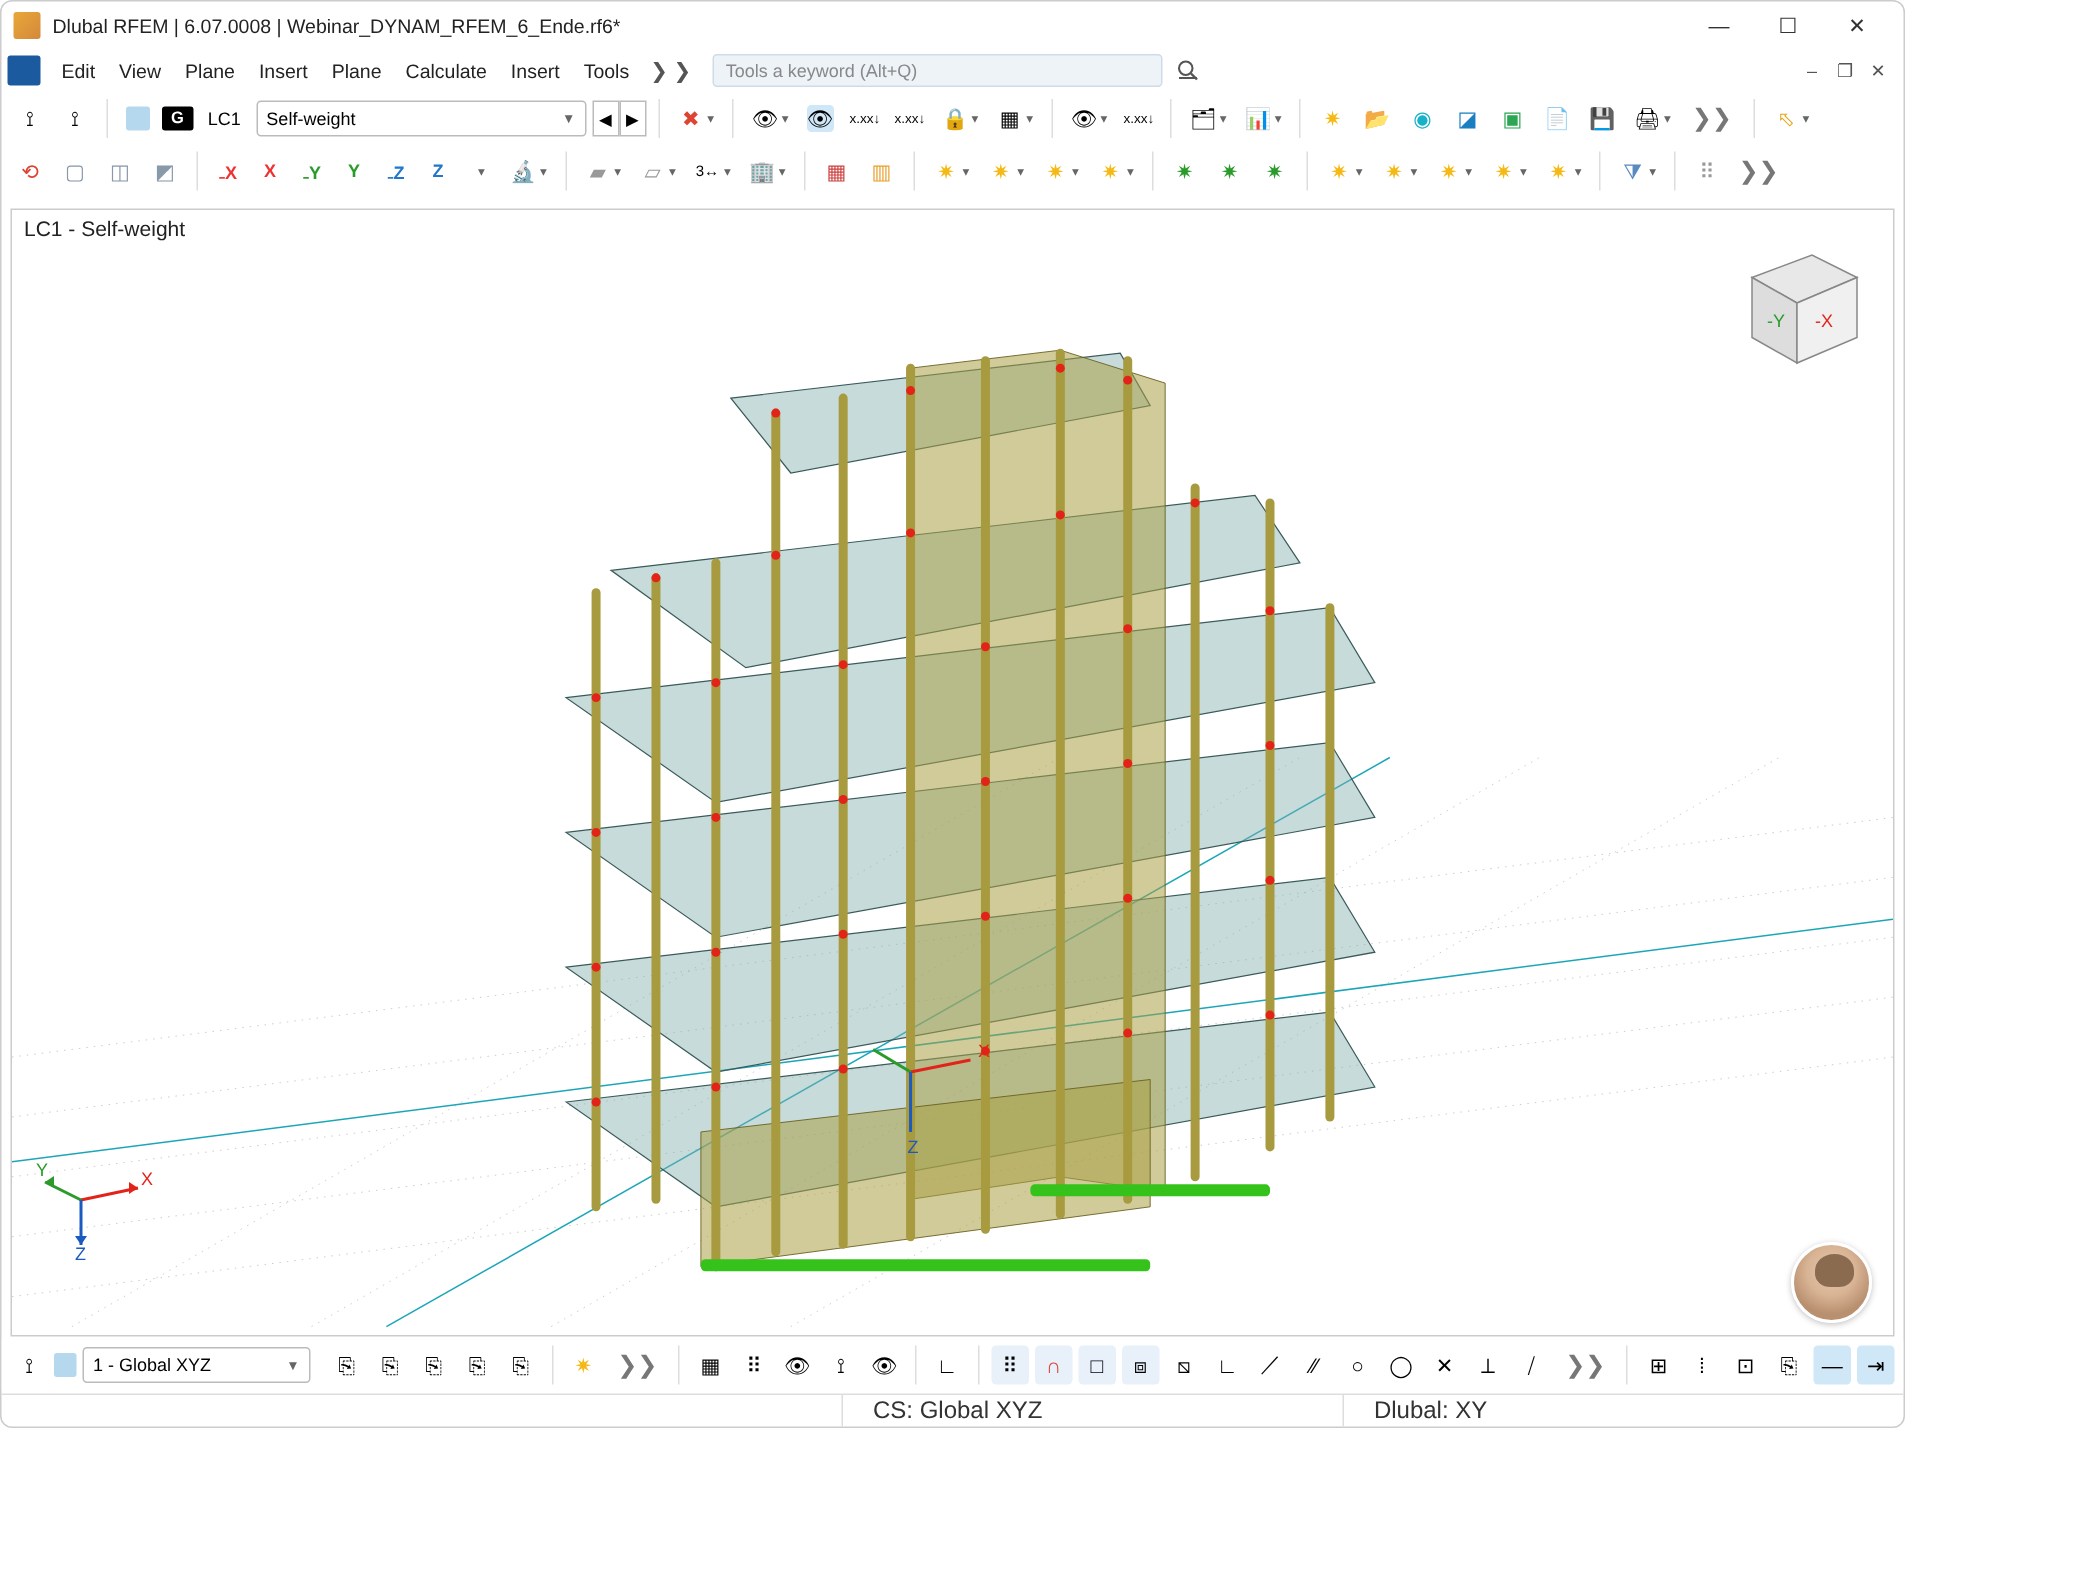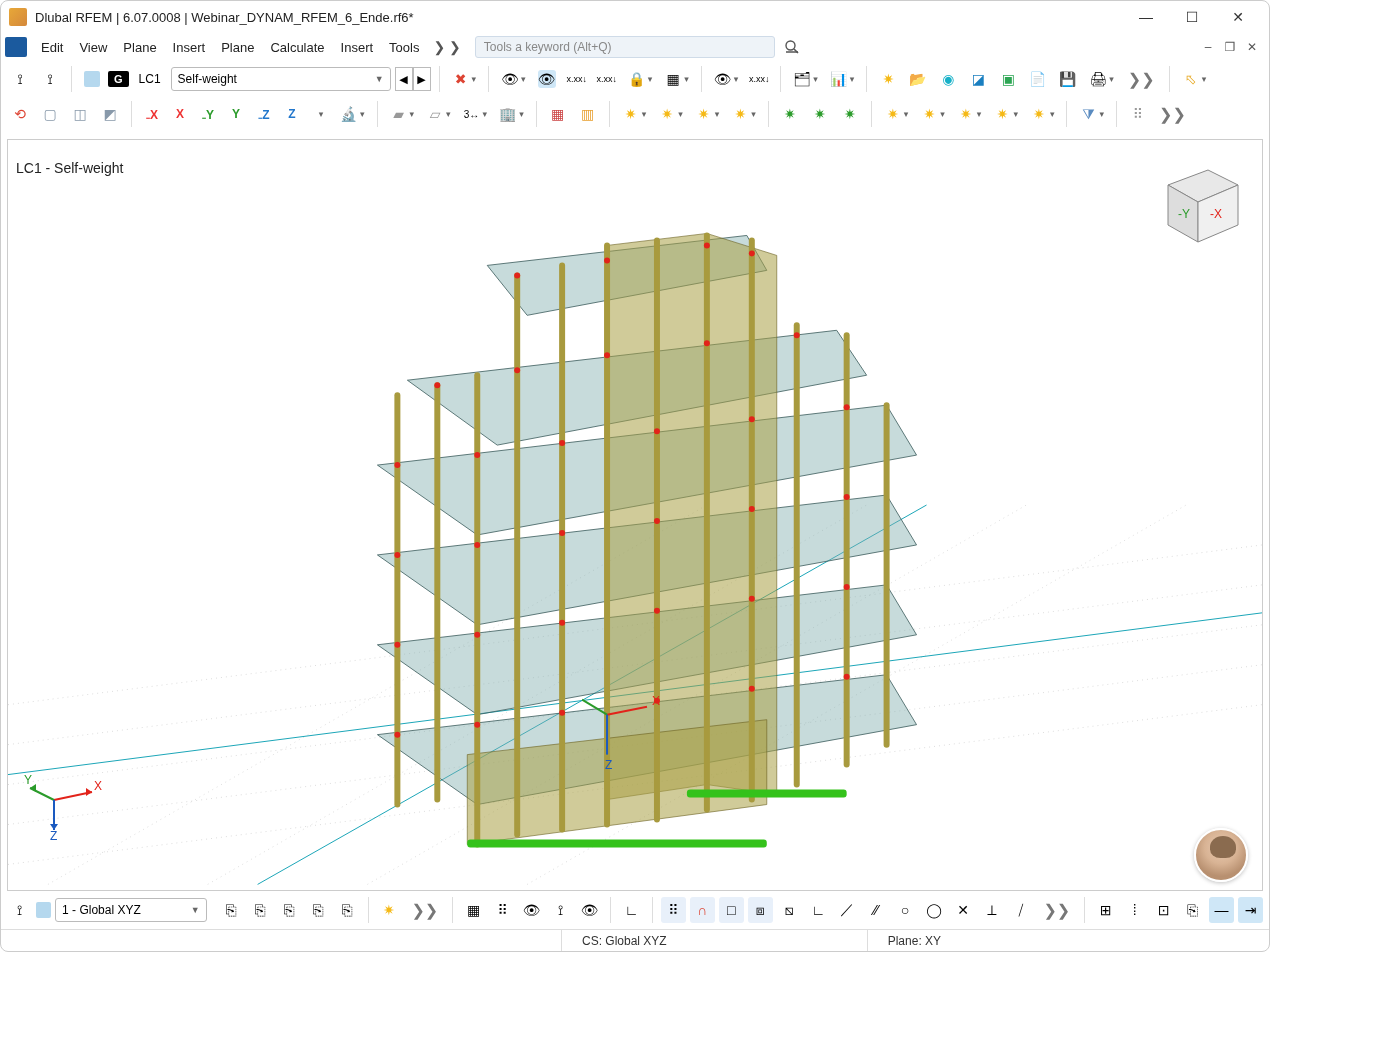--- a/index.html
+++ b/index.html
@@ -29,29 +29,29 @@
 .dd { font-size:9px; color:#666; margin-left:2px; }
 .lc-g { background:#000; color:#fff; font-size:11px; font-weight:bold; padding:2px 6px; border-radius:2px; }
 .lc-label { font-size:12px; margin:0 6px; }
 .lc-combo { width: 220px; height:24px; border:1px solid #bbb; border-radius:3px; background:#fff; display:flex; align-items:center; padding:0 6px; font-size:12px; justify-content:space-between; }
 .nav-arrows { display:flex; }
 .nav-arrows .na { width:18px; height:24px; border:1px solid #bbb; display:flex; align-items:center; justify-content:center; font-size:11px; }
 .icon { width:18px; height:18px; display:flex; align-items:center; justify-content:center; font-size:14px; border-radius:2px; }
 
 
 .viewport { position:absolute; top:138px; left:6px; right:6px; bottom:60px; background:#fff; border:1px solid #ccc; }
-.vp-label { position:absolute; top:20px; left:8px; font-size:14px; color:#222; }
+.vp-label { position:absolute; top:4px; left:8px; font-size:14px; color:#222; }
 .model-svg { width:100%; height:100%; }
 
 
 .bottombar { position:absolute; bottom:24px; left:0; right:0; height:34px; display:flex; align-items:center; padding:0 6px; gap:4px; background:#fff; border-top:0; }
 .bottom-combo { width:160px; height:24px; border:1px solid #bbb; border-radius:3px; display:flex; align-items:center; padding:0 6px; font-size:12px; justify-content:space-between; margin-right:8px;}
 
 
-.statusbar { position:absolute; bottom:0; left:0; right:0; height:22px; display:flex; align-items:flex-start; font-size:12px; color:#333; border-top:1px solid #ddd; }
+.statusbar { position:absolute; bottom:0; left:0; right:0; height:22px; display:flex; align-items:flex-start; font-size:16px; color:#333; border-top:1px solid #ddd; }
 .statusbar .cell { padding:0 20px; border-left:1px solid #ddd; height:100%; display:flex; align-items:center; }
 
 
 .axis-widget { position:absolute; bottom:50px; left:16px; }
 
 
 .navcube { position:absolute; top:10px; right:14px; width:100px; height:100px; }
 
 .avatar { position:absolute; bottom:8px; right:14px; width:54px; height:54px; border-radius:50%; background: radial-gradient(circle at 50% 35%, #e8c9b0 0%, #d8b394 40%, #b89070 70%); border:2px solid #fff; box-shadow:0 1px 4px rgba(0,0,0,.25); overflow:hidden; }
 .avatar::after{ content:""; position:absolute; top:6px; left:14px; width:26px; height:22px; background:#8a6b4f; border-radius:50% 50% 40% 40%; }
@@ -558,14 +558,14 @@
     </div>
   <div class="tbtn" style="background:#cfe7f7">
       <span class="icon">⇥</span>
     </div>
 </div>
 
 <div class="statusbar">
   <div style="flex:0 0 560px"></div>
   <div class="cell">CS: Global XYZ</div>
   <div style="flex:0 0 180px"></div>
-  <div class="cell">Plane: XY</div>
+  <div class="cell">Dlubal: XY</div>
 </div>
 
 </body></html>

